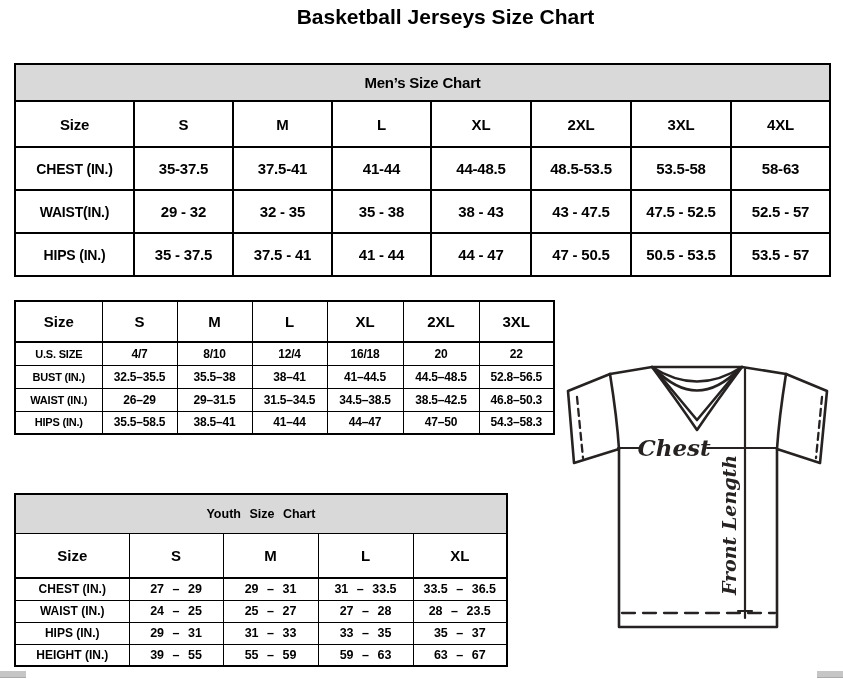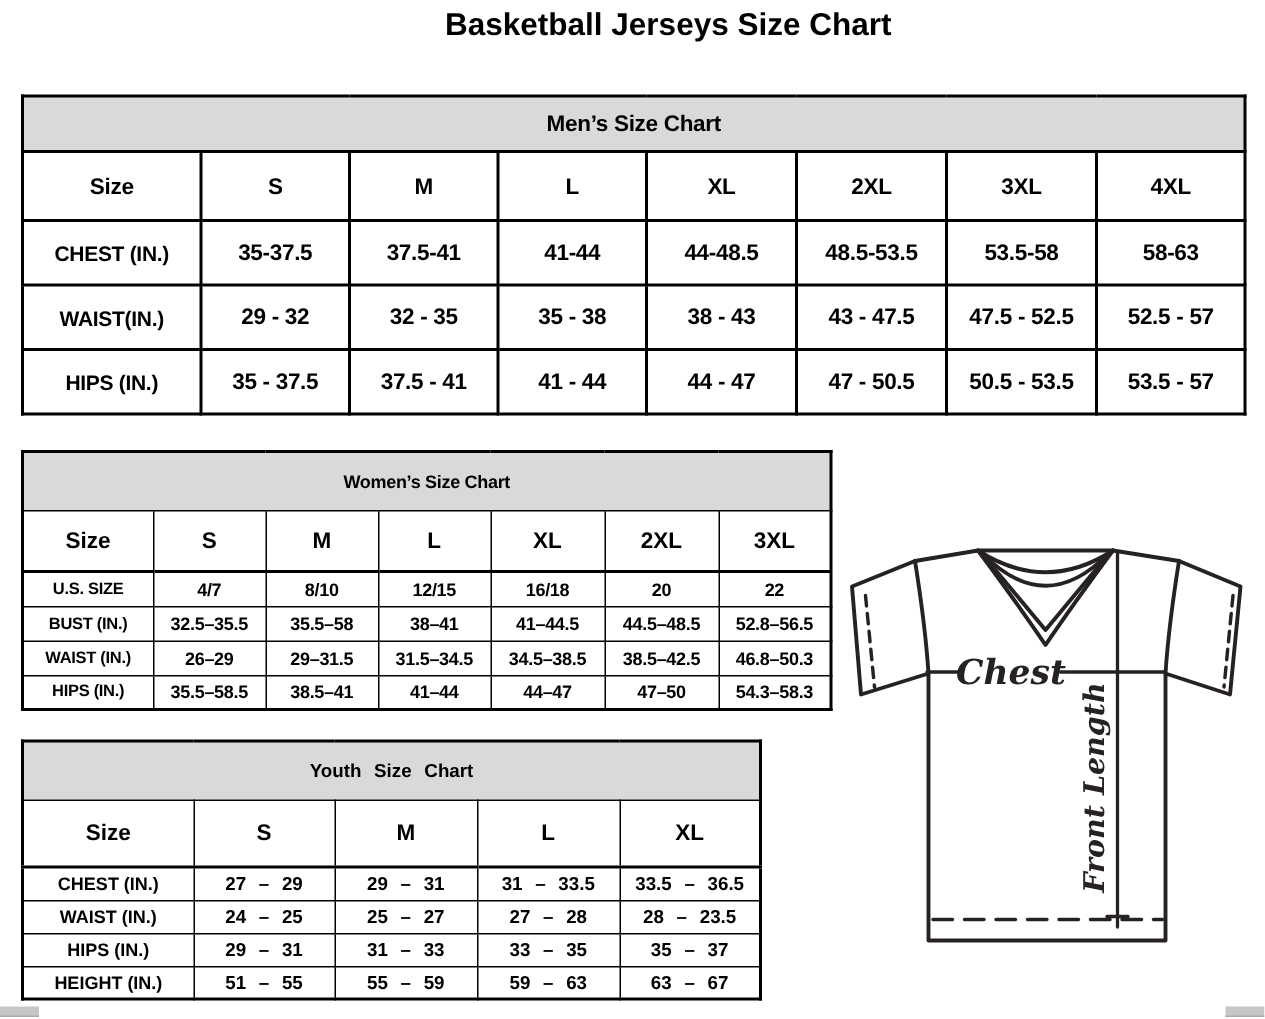--- a/index.html
+++ b/index.html
@@ -123,45 +123,42 @@
   <colgroup>
     <col style="width:87px">
       <col style="width:75px">
       <col style="width:75px">
       <col style="width:75px">
     <col style="width:76px">
       <col style="width:76px">
       <col style="width:75px">
   </colgroup>
   <tbody>
-      <tr class="band-row">
-    <td colspan="7" class="band">Women’s Size Chart</td>
-  </tr>
   <tr class="size-row">
     <th>Size</th>
     <th>S</th>
     <th>M</th>
     <th>L</th>
     <th>XL</th>
     <th>2XL</th>
     <th>3XL</th>
   </tr>
   <tr class="data-row">
     <td class="rowlabel">U.S. SIZE</td>
     <td>4/7</td>
     <td>8/10</td>
-    <td>12/15</td>
+    <td>12/4</td>
     <td>16/18</td>
     <td>20</td>
     <td>22</td>
   </tr>
   <tr class="data-row">
     <td class="rowlabel">BUST (IN.)</td>
     <td>32.5–35.5</td>
-    <td>35.5–58</td>
+    <td>35.5–38</td>
     <td>38–41</td>
     <td>41–44.5</td>
     <td>44.5–48.5</td>
     <td>52.8–56.5</td>
   </tr>
   <tr class="data-row">
     <td class="rowlabel">WAIST (IN.)</td>
     <td>26–29</td>
     <td>29–31.5</td>
     <td>31.5–34.5</td>
@@ -216,21 +213,21 @@
   </tr>
   <tr class="data-row">
     <td class="rowlabel">HIPS (IN.)</td>
     <td>29 – 31</td>
     <td>31 – 33</td>
     <td>33 – 35</td>
     <td>35 – 37</td>
   </tr>
   <tr class="data-row">
     <td class="rowlabel">HEIGHT (IN.)</td>
-    <td>51 – 55</td>
+    <td>39 – 55</td>
     <td>55 – 59</td>
     <td>59 – 63</td>
     <td>63 – 67</td>
   </tr>
 </tbody>
   </table>
 
 <div class="jersey-wrap">
   <svg width="287" height="285" viewBox="0 0 287 285" xmlns="http://www.w3.org/2000/svg">
     <g stroke="#262222" stroke-width="2.6" fill="none" stroke-linejoin="round" stroke-linecap="round">

